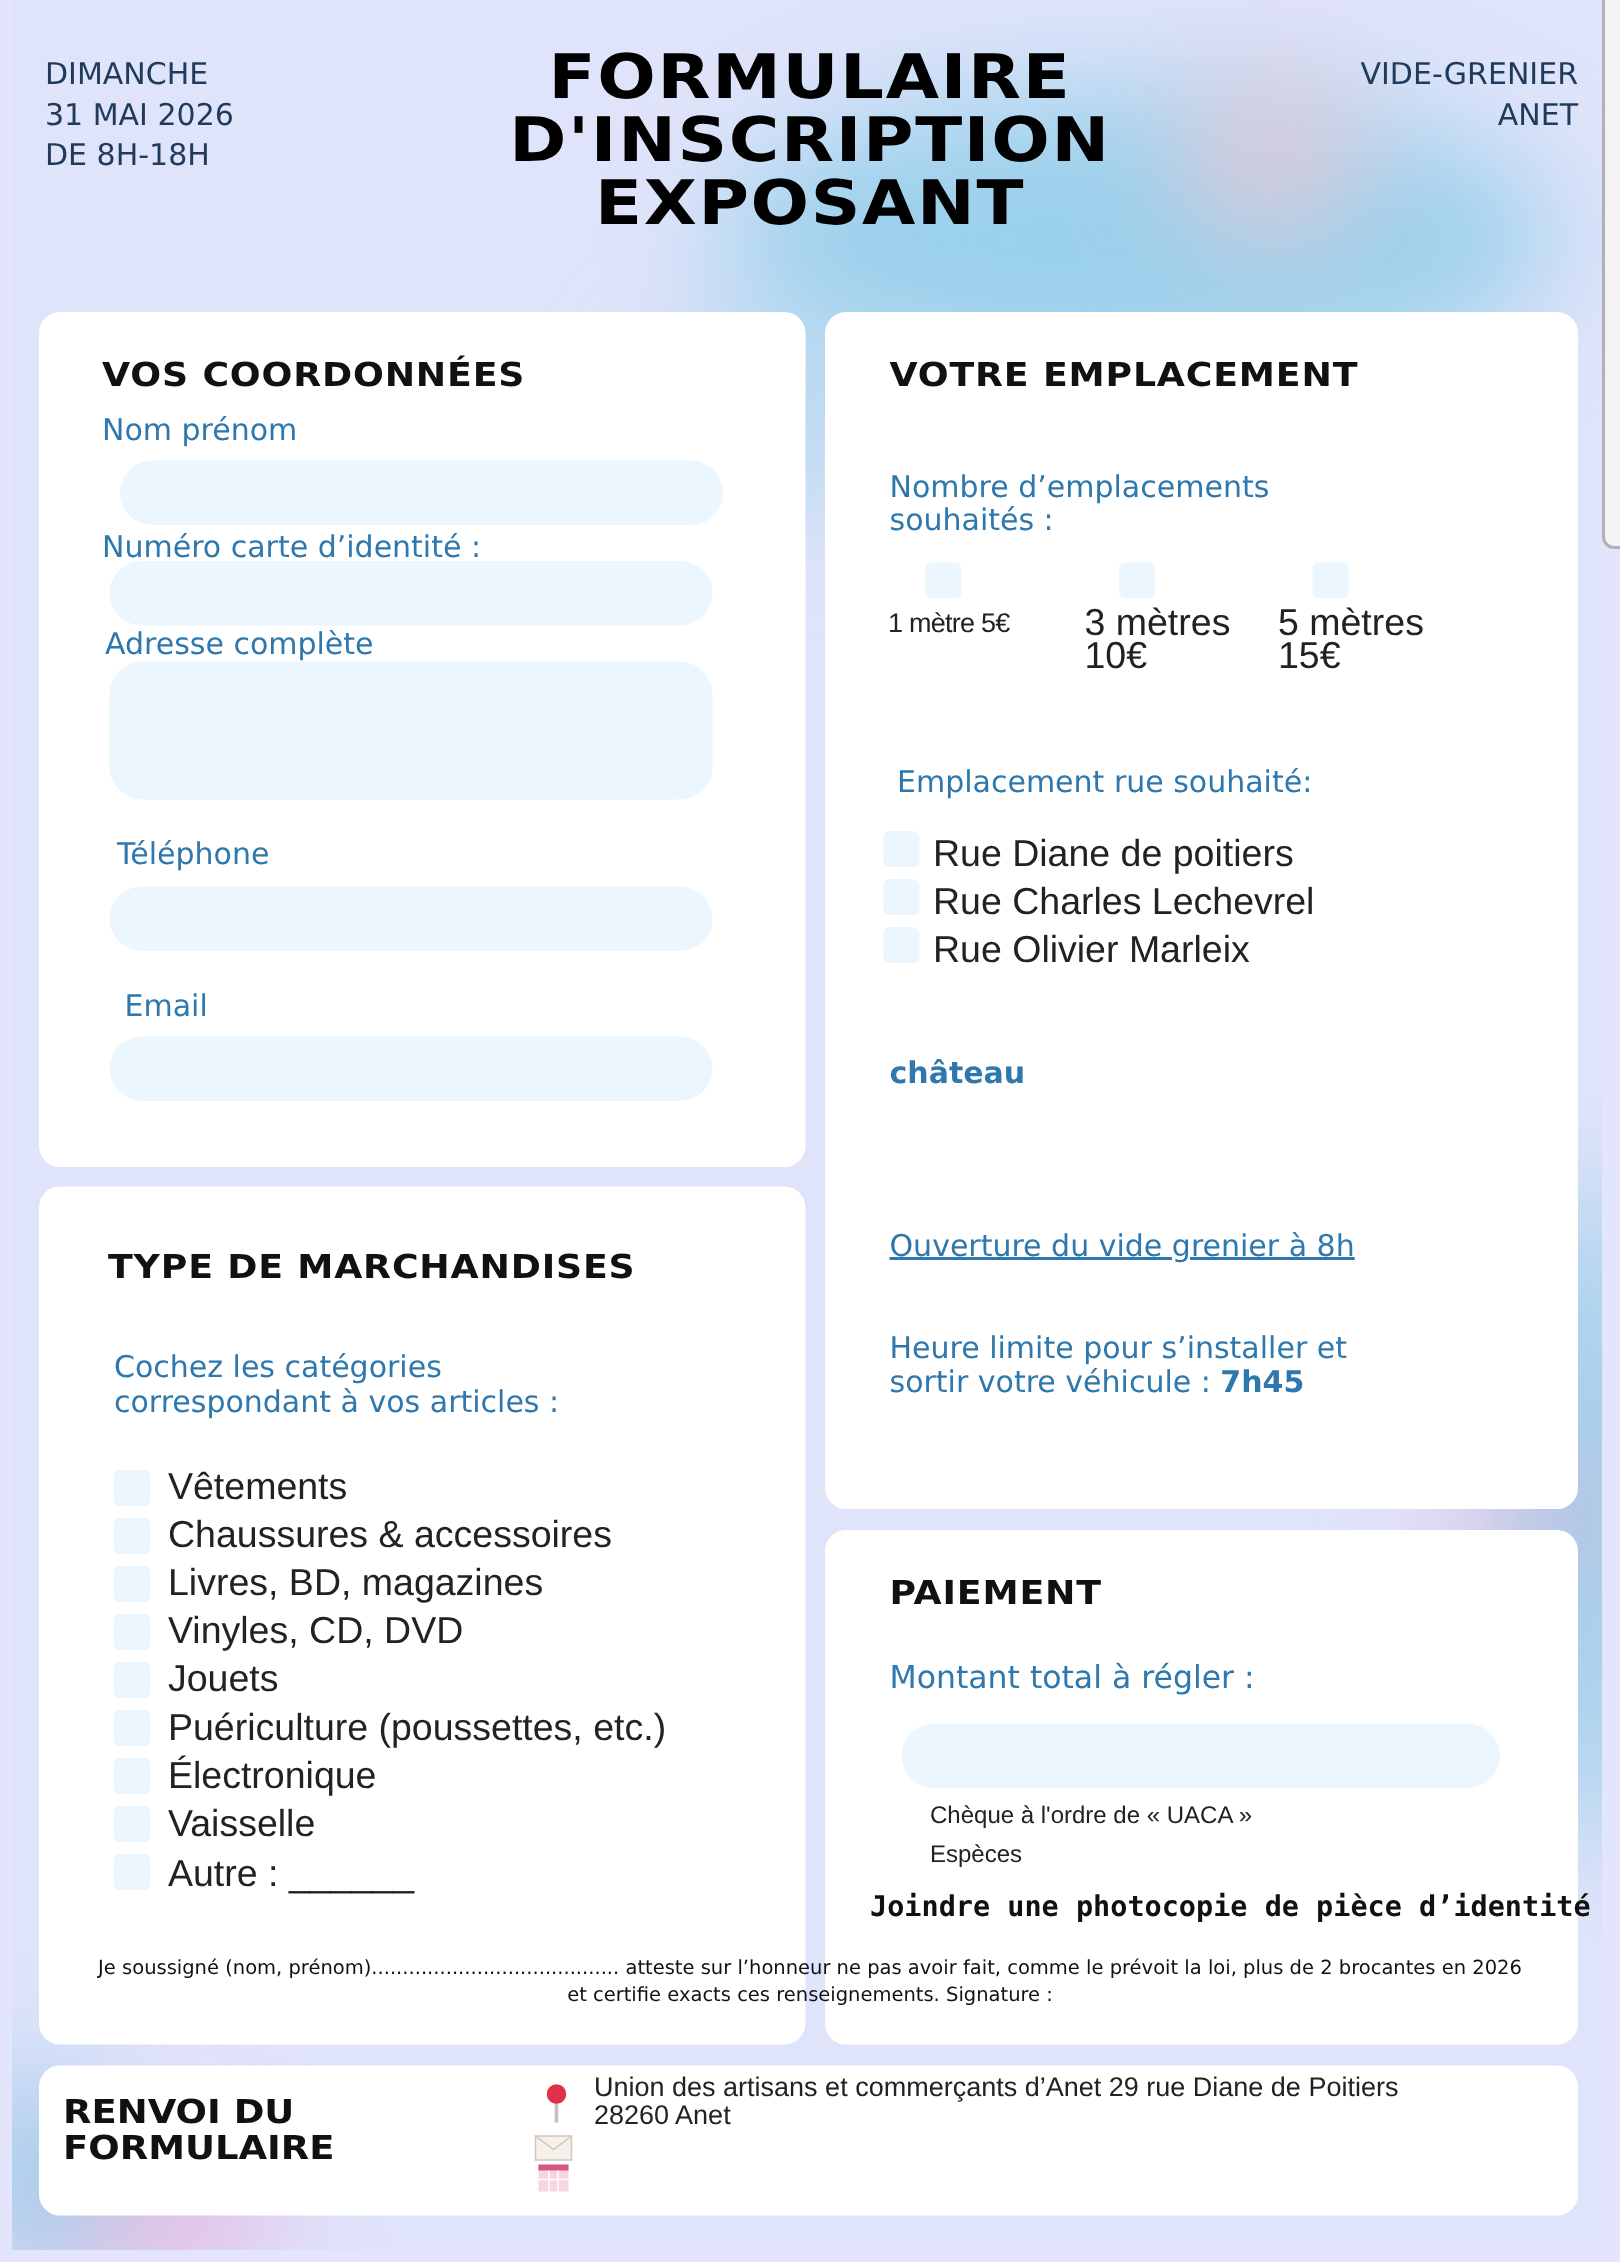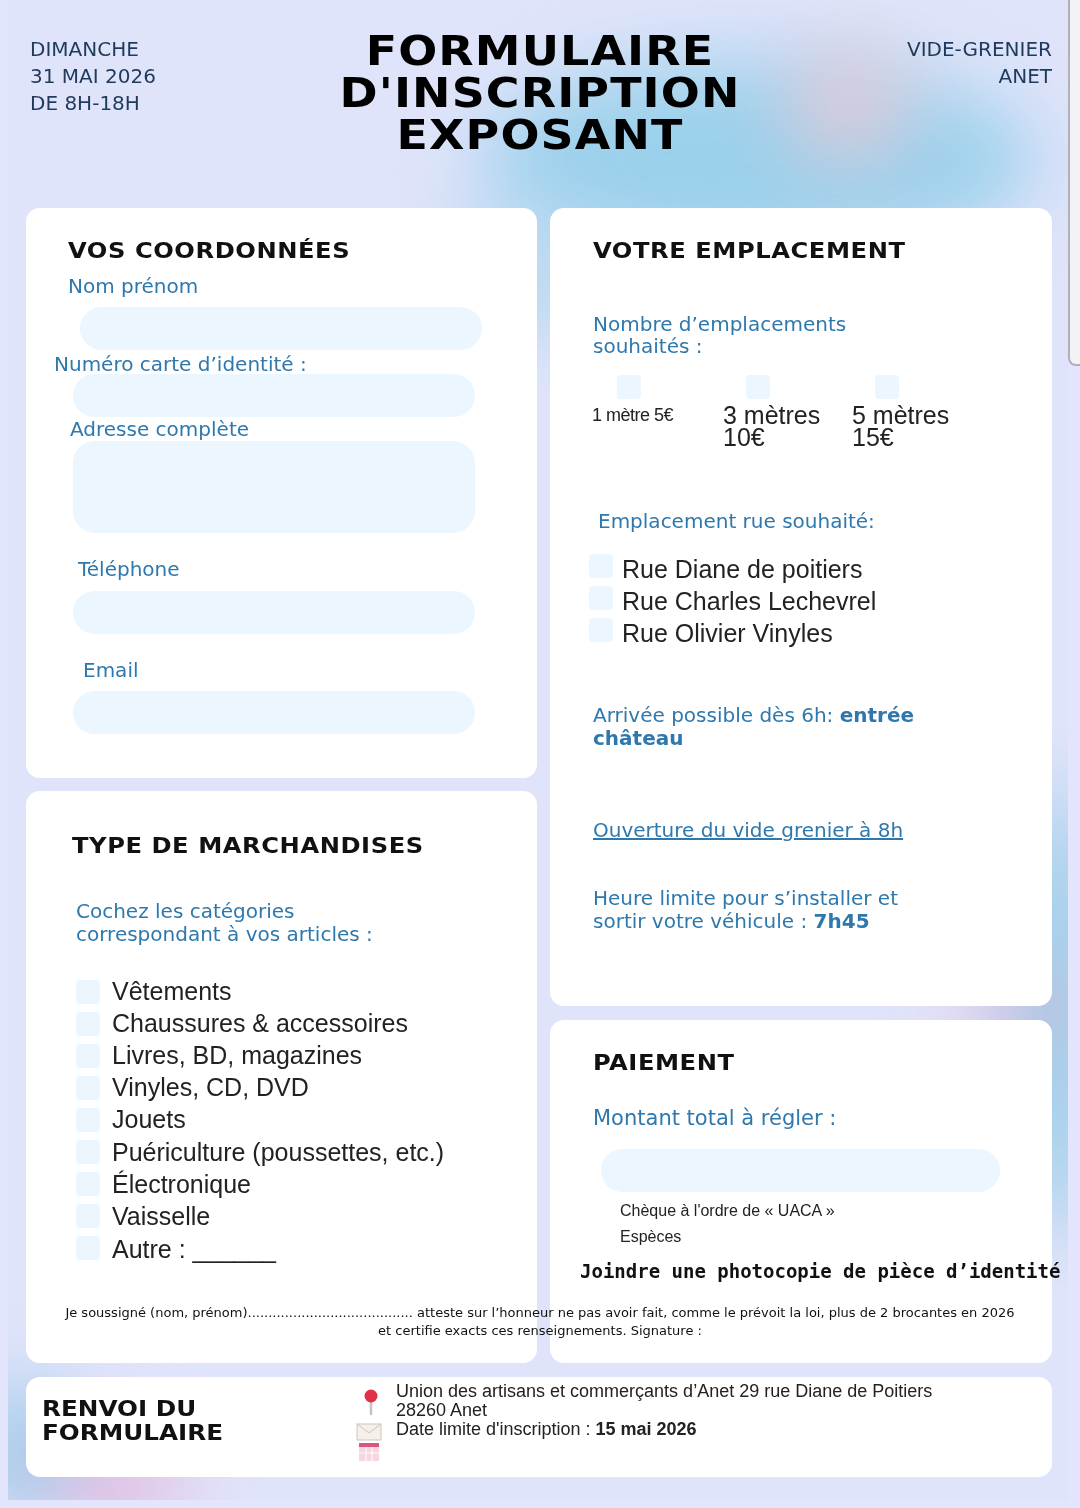--- a/index.html
+++ b/index.html
@@ -63,21 +63,21 @@
 </div>
 <div class="hdr-right">
   <div>VIDE-GRENIER</div>
   <div>ANET</div>
 </div>
 
 <div class="card c1"></div>
 <div class="h2" style="left:68px;top:238px;">VOS COORDONNÉES</div>
 <div class="lbl" style="left:68px;top:275px;">Nom prénom</div>
 <div class="field" style="left:80px;top:307px;width:402px;height:43px;"></div>
-<div class="lbl" style="left:54px;top:353px;text-align:right;">Numéro carte d’identité :</div>
+<div class="lbl" style="left:68px;top:353px;text-align:right;">Numéro carte d’identité :</div>
 <div class="field" style="left:73px;top:374px;width:402px;height:43px;"></div>
 <div class="lbl" style="left:70px;top:418px;">Adresse complète</div>
 <div class="field" style="left:73px;top:441px;width:402px;height:92px;"></div>
 <div class="lbl" style="left:78px;top:558px;">Téléphone</div>
 <div class="field" style="left:73px;top:591px;width:402px;height:43px;"></div>
 <div class="lbl" style="left:83px;top:659px;">Email</div>
 <div class="field" style="left:73px;top:691px;width:402px;height:43px;"></div>
 
 <div class="card c2"></div>
 <div class="h2" style="left:593px;top:238px;">VOTRE EMPLACEMENT</div>
@@ -96,24 +96,23 @@
 <div class="opt" style="left:852px;top:404px;">
   <div>5 mètres</div>
   <div>15€</div>
 </div>
 <div class="lbl" style="left:598px;top:510px;">Emplacement rue souhaité:</div>
 <div class="chk" style="left:589px;top:554px;"></div>
 <div class="opt" style="left:622px;top:558px;">Rue Diane de poitiers</div>
 <div class="chk" style="left:589px;top:586px;"></div>
 <div class="opt" style="left:622px;top:590px;">Rue Charles Lechevrel</div>
 <div class="chk" style="left:589px;top:618px;"></div>
-<div class="opt" style="left:622px;top:622px;">Rue Olivier Vinyles</div>
+<div class="opt" style="left:622px;top:622px;">Rue Olivier Marleix</div>
 
 <div class="info" style="left:593px;top:704px;">
-  <div><span>Arrivée possible dès 6h: </span><b>entrée</b></div>
   <div><b>château</b></div>
 </div>
 <div class="info u" style="left:593px;top:819px;">Ouverture du vide grenier à 8h</div>
 <div class="info" style="left:593px;top:887px;">
   <div>Heure limite pour s’installer et</div>
   <div><span>sortir votre véhicule : </span><b>7h45</b></div>
 </div>
 
 <div class="card c3"></div>
 <div class="h2" style="left:72px;top:833px;">TYPE DE MARCHANDISES</div>
@@ -173,16 +172,15 @@
 <svg class="icon" style="left:358px;top:1442px;" width="22" height="20" viewBox="0 0 22 20">
   <rect x="1" y="1" width="20" height="18" fill="#f7d6e2"></rect>
   <rect x="1" y="1" width="20" height="4" fill="#d7577e"></rect>
   <line x1="8" y1="5" x2="8" y2="19" stroke="#fff"></line>
   <line x1="14" y1="5" x2="14" y2="19" stroke="#fff"></line>
   <line x1="1" y1="11" x2="21" y2="11" stroke="#fff"></line>
 </svg>
 <div class="foot-lines">
   <div>Union des artisans et commerçants d’Anet  29 rue Diane de Poitiers</div>
   <div>28260 Anet</div>
-  <div><span>Date limite d'inscription : </span><b>15 mai 2026</b></div>
 </div>
 
 <div class="scrollpanel"></div>
 
 </body></html>

